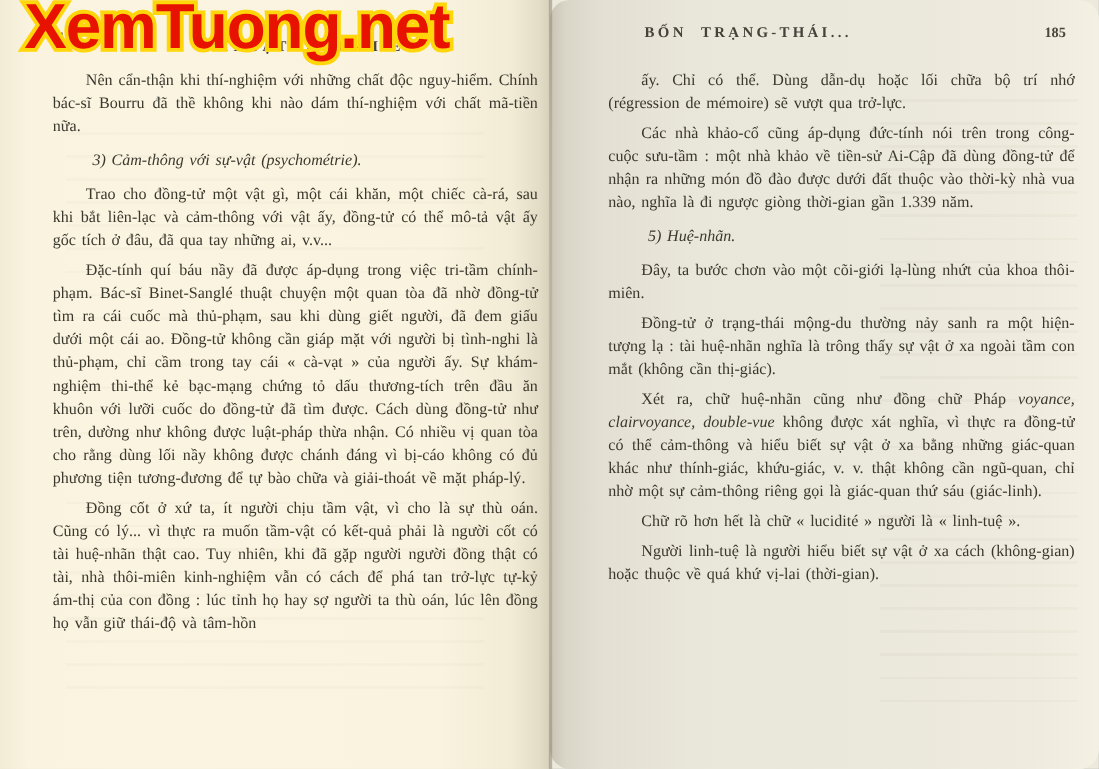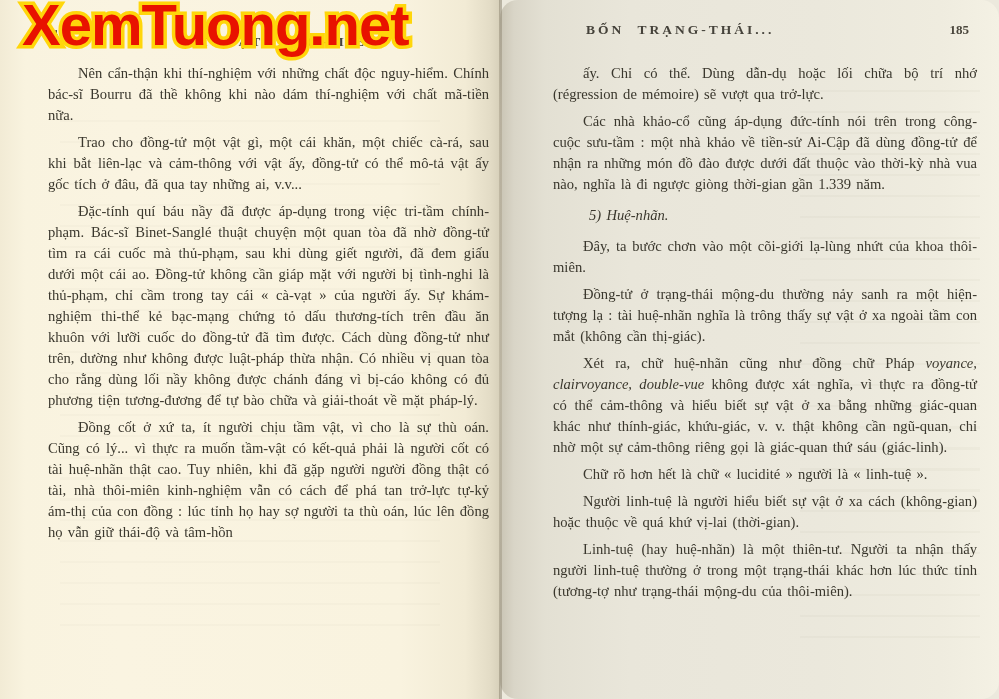--- a/index.html
+++ b/index.html
@@ -63,20 +63,21 @@
 <div class="spread">
 
   <div class="page page-left">
     <div class="bleed b-left"></div>
     <div class="running-head">
       <span class="pgnum">184</span>
       <span class="rtitle">THUẬT THÔI-MIÊN</span>
     </div>
     <div class="bodycol">
         <p><span>Nên cẩn-thận khi thí-nghiệm với những chất độc nguy-hiểm. Chính bác-sĩ Bourru đã thề không khi nào dám thí-nghiệm với chất mã-tiền nữa.</span></p>
+        <p class="heading"><span class="it">3) Cảm-thông với sự-vật (psychométrie).</span></p>
         <p><span>Trao cho đồng-tử một vật gì, một cái khăn, một chiếc cà-rá, sau khi bắt liên-lạc và cảm-thông với vật ấy, đồng-tử có thể mô-tả vật ấy gốc tích ở đâu, đã qua tay những ai, v.v...</span></p>
         <p><span>Đặc-tính quí báu nầy đã được áp-dụng trong việc tri-tầm chính-phạm. Bác-sĩ Binet-Sanglé thuật chuyện một quan tòa đã nhờ đồng-tử tìm ra cái cuốc mà thủ-phạm, sau khi dùng giết người, đã đem giấu dưới một cái ao. Đồng-tử không cần giáp mặt với người bị tình-nghi là thủ-phạm, chỉ cầm trong tay cái « cà-vạt » của người ấy. Sự khám-nghiệm thi-thể kẻ bạc-mạng chứng tỏ dấu thương-tích trên đầu ăn khuôn với lưỡi cuốc do đồng-tử đã tìm được. Cách dùng đồng-tử như trên, dường như không được luật-pháp thừa nhận. Có nhiều vị quan tòa cho rằng dùng lối nầy không được chánh đáng vì bị-cáo không có đủ phương tiện tương-đương để tự bào chữa và giải-thoát về mặt pháp-lý.</span></p>
         <p><span>Đồng cốt ở xứ ta, ít người chịu tầm vật, vì cho là sự thù oán. Cũng có lý... vì thực ra muốn tầm-vật có kết-quả phải là người cốt có tài huệ-nhãn thật cao. Tuy nhiên, khi đã gặp người người đồng thật có tài, nhà thôi-miên kinh-nghiệm vẫn có cách để phá tan trở-lực tự-kỷ ám-thị của con đồng : lúc tỉnh họ hay sợ người ta thù oán, lúc lên đồng họ vẫn giữ thái-độ và tâm-hồn</span></p>
       </div>
   </div>
 
   <div class="page page-right">
     <div class="bleed b-right"></div>
     <div class="running-head">
       <span class="rtitle">BỐN TRẠNG-THÁI...</span>
@@ -84,21 +85,20 @@
     </div>
     <div class="bodycol">
         <p><span>ấy. Chỉ có thể. Dùng dẫn-dụ hoặc lối chữa bộ trí nhớ (régression de mémoire) sẽ vượt qua trở-lực.</span></p>
         <p><span>Các nhà khảo-cổ cũng áp-dụng đức-tính nói trên trong công-cuộc sưu-tầm : một nhà khảo về tiền-sử Ai-Cập đã dùng đồng-tử để nhận ra những món đồ đào được dưới đất thuộc vào thời-kỳ nhà vua nào, nghĩa là đi ngược giòng thời-gian gần 1.339 năm.</span></p>
         <p class="heading"><span class="it">5) Huệ-nhãn.</span></p>
         <p><span>Đây, ta bước chơn vào một cõi-giới lạ-lùng nhứt của khoa thôi-miên.</span></p>
         <p><span>Đồng-tử ở trạng-thái mộng-du thường nảy sanh ra một hiện-tượng lạ : tài huệ-nhãn nghĩa là trông thấy sự vật ở xa ngoài tầm con mắt (không cần thị-giác).</span></p>
         <p><span>Xét ra, chữ huệ-nhãn cũng như đồng chữ Pháp </span><span class="it">voyance, clairvoyance, double-vue</span><span> không được xát nghĩa, vì thực ra đồng-tử có thể cảm-thông và hiểu biết sự vật ở xa bằng những giác-quan khác như thính-giác, khứu-giác, v. v. thật không cần ngũ-quan, chỉ nhờ một sự cảm-thông riêng gọi là giác-quan thứ sáu (giác-linh).</span></p>
         <p><span>Chữ rõ hơn hết là chữ « lucidité » người là « linh-tuệ ».</span></p>
         <p><span>Người linh-tuệ là người hiểu biết sự vật ở xa cách (không-gian) hoặc thuộc về quá khứ vị-lai (thời-gian).</span></p>
-        <p><span>Linh-tuệ (hay huệ-nhãn) là một thiên-tư. Người ta nhận thấy người linh-tuệ thường ở trong một trạng-thái khác hơn lúc thức tỉnh (tương-tợ như trạng-thái mộng-du của thôi-miên).</span></p>
       </div>
   </div>
 
   <div class="gutter-line"></div>
 
   <div class="watermark">
     <span class="wm wm-outline">XemTuong.net</span>
     <span class="wm wm-fill">XemTuong.net</span>
   </div>
 

